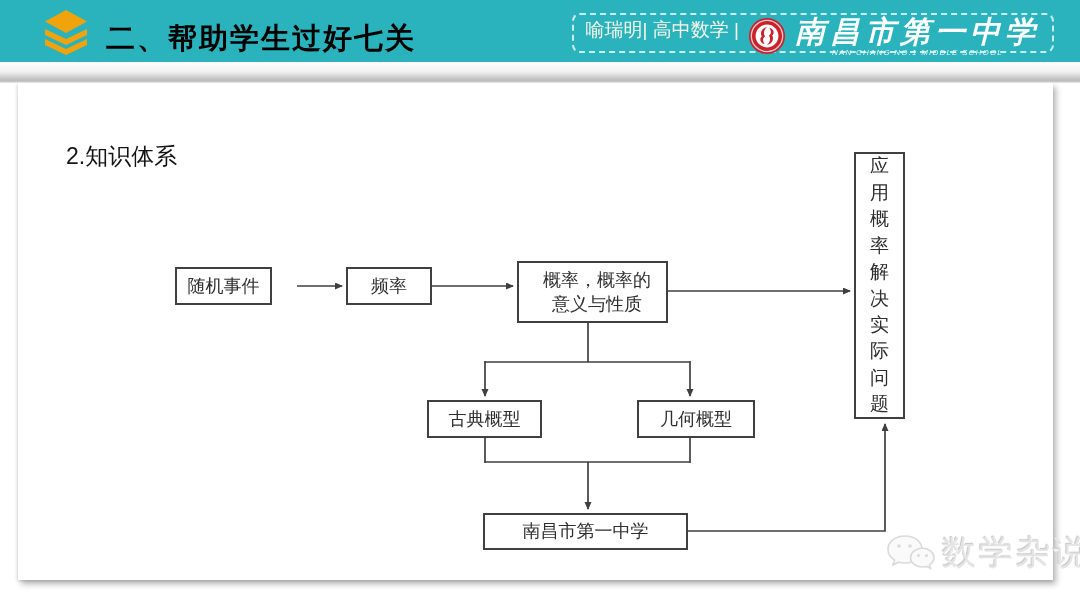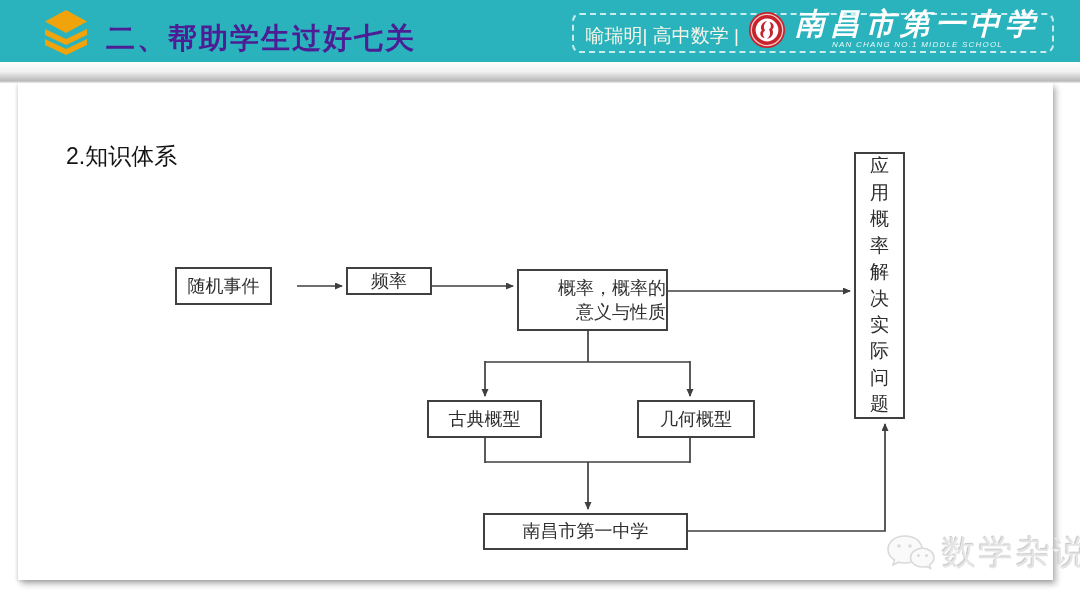--- a/index.html
+++ b/index.html
@@ -12,25 +12,25 @@
   *{box-sizing:border-box;margin:0;padding:0;}
   html,body{background:#ffffff;}
   body{font-family:"Liberation Sans","DejaVu Sans",sans-serif;}
   .stage{position:relative;width:1080px;height:608px;background:#ffffff;overflow:hidden;}
 
   
   .header{position:absolute;left:0;top:0;width:1080px;height:62px;background:var(--teal);
           display:flex;align-items:center;z-index:5;}
   .layers-icon{position:absolute;left:42px;top:9px;width:48px;height:46px;}
   .header-title{position:absolute;left:106px;top:0;height:78px;display:flex;align-items:center;
-                font-size:29px;font-weight:bold;color:#4c1d95;letter-spacing:2px;
+                font-size:29px;font-weight:bold;color:#000000;letter-spacing:2px;
                 font-family:"Liberation Serif","DejaVu Serif",serif;}
   .header-right{position:absolute;right:26px;top:13px;height:40px;
                 border:2px dashed rgba(255,255,255,0.75);border-radius:8px;
-                display:flex;align-items:flex-end;gap:9px;padding:2px 12px;}
+                display:flex;align-items:flex-start;gap:9px;padding:2px 12px;}
   .author{font-size:19px;color:#faf6e9;white-space:nowrap;}
   .school-logo{width:38px;height:38px;flex:0 0 auto;}
   .school-block{display:flex;flex-direction:column;align-items:center;line-height:1;}
   .school-name{font-size:30px;font-weight:bold;color:#ffffff;letter-spacing:5px;white-space:nowrap;
                font-family:"Liberation Serif","DejaVu Serif",serif;font-style:italic;}
   .school-en{font-size:8px;color:rgba(255,255,255,0.9);letter-spacing:1.2px;margin-top:2px;white-space:nowrap;font-style:italic;}
 
   
   .shadow-band{position:absolute;left:0;top:62px;width:1080px;height:21px;z-index:4;
                background:linear-gradient(to bottom,#ffffff 0%,#f1f1f1 45%,#b9b9b9 90%,#ededed 100%);}
@@ -40,22 +40,22 @@
         box-shadow:3px 4px 6px rgba(0,0,0,0.30),-1px 1px 3px rgba(0,0,0,0.12);z-index:1;}
 
   .heading1{position:absolute;left:55px;top:90px;font-size:27px;color:#141414;z-index:2;}
   .heading2{position:absolute;left:66px;top:141px;font-size:23px;color:#141414;z-index:2;}
 
   
   .node{position:absolute;border:2px solid #404040;background:#ffffff;color:#2e2e2e;
         display:flex;align-items:center;justify-content:center;text-align:center;
         font-size:18px;line-height:1.35;z-index:3;}
   .node-random-events{left:175px;top:267px;width:97px;height:38px;}
-  .node-frequency{left:346px;top:267px;width:86px;height:28px;}
-  .node-probability{left:517px;top:261px;width:151px;height:62px;flex-direction:column;align-items:flex-end;padding-left:9px;margin-top:8px;}
+  .node-frequency{left:346px;top:267px;width:86px;height:38px;}
+  .node-probability{left:517px;top:261px;width:151px;height:62px;flex-direction:column;align-items:center;padding-left:9px;}
   .node-classical{left:427px;top:400px;width:115px;height:38px;}
   .node-geometric{left:637px;top:400px;width:118px;height:38px;}
   .node-random-numbers{left:483px;top:513px;width:205px;height:37px;}
   .node-application{left:854px;top:152px;width:51px;height:267px;}
   .vtext{display:inline-block;width:21px;word-break:break-all;line-height:26.4px;font-size:19px;text-align:center;}
 
   .connectors{position:absolute;left:0;top:0;width:1080px;height:608px;z-index:2;pointer-events:none;}
   .connectors line,.connectors polyline{stroke:var(--line);stroke-width:1.7;fill:none;}
 
   

